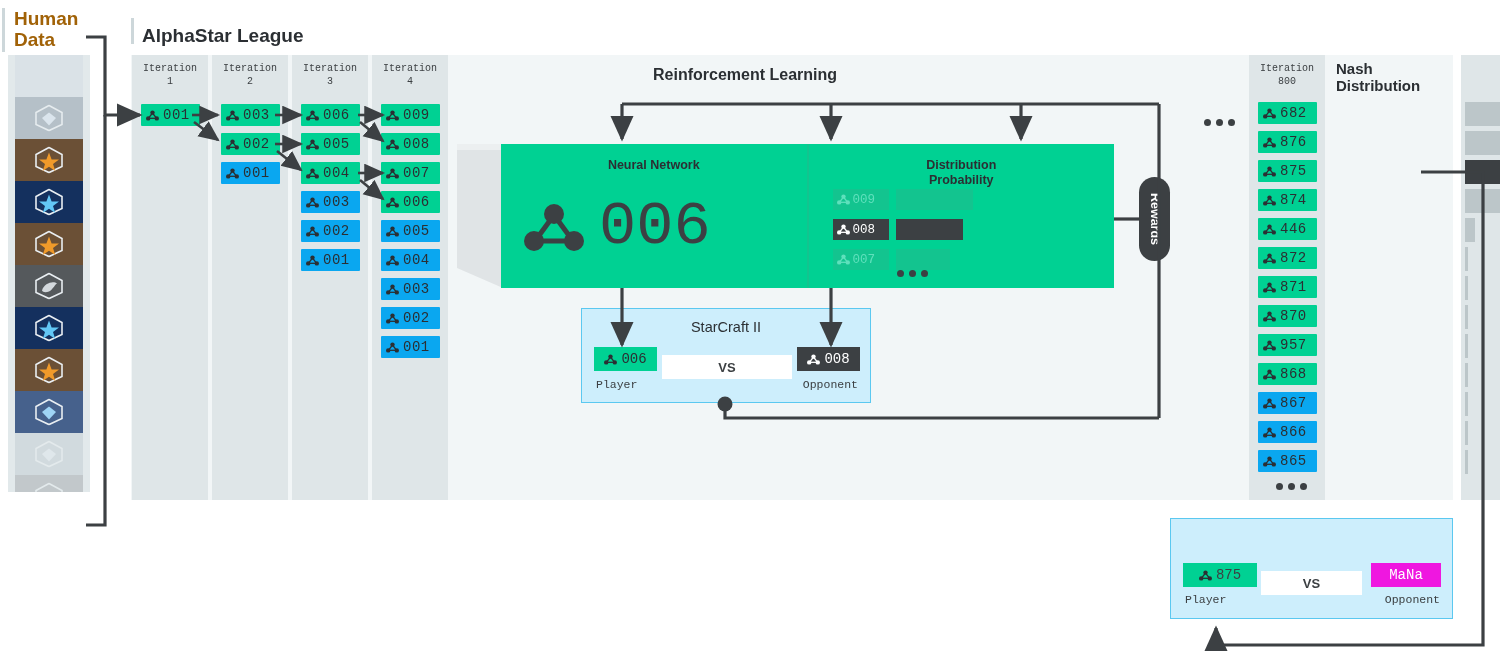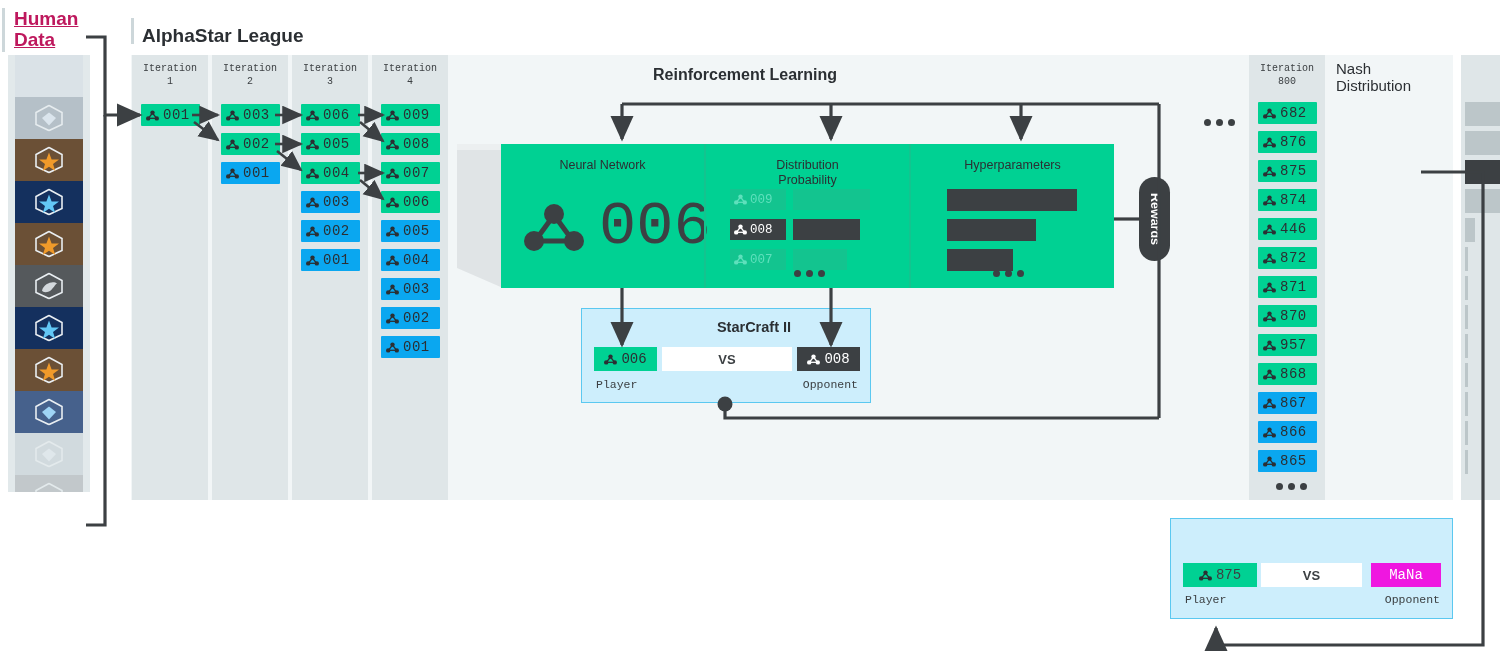--- a/index.html
+++ b/index.html
@@ -7,21 +7,21 @@
     width:1500px;height:671px;position:relative;overflow:hidden;
     background:#ffffff;
     font-family:"Liberation Sans", sans-serif;
     color:#3c4043;
   }
 
   
   #human-panel{position:absolute;left:0;top:0;width:130px;height:671px;}
   #human-title{
     position:absolute;left:14px;top:8px;width:100px;
-    font-size:19px;font-weight:bold;line-height:1.12;color:#be185d;text-decoration:underline;
+    font-size:19px;font-weight:bold;line-height:1.12;color:#a16207;
   }
   #human-title-rule{position:absolute;left:2px;top:8px;width:3px;height:44px;background:#cdd7da;}
   #human-strip{
     position:absolute;left:8px;top:55px;width:82px;height:437px;
     background:#e2e9eb;padding:0;overflow:hidden;
   }
   .rank{
     position:relative;width:68px;height:42px;margin:0 auto;
     background:#8e9aa3;overflow:hidden;
   }
@@ -62,21 +62,21 @@
   }
   .sw{width:15px;height:15px;display:inline-block;}
 
   
   #rl-title{position:absolute;left:745px;top:66px;transform:translateX(-50%);font-size:16px;font-weight:bold;color:#2b2f33;white-space:nowrap;}
   #rlbox{position:absolute;left:501px;top:144px;width:613px;height:144px;background:#00d193;display:flex;}
   .rlcell{position:relative;flex:1;}
   .rlcell+.rlcell{border-left:2px solid #13c48f;}
   .rlcell h4{
     margin:0;position:absolute;top:14px;left:0;width:100%;text-align:center;
-    font-size:12.5px;font-weight:normal;color:#2b2f33;line-height:15px;
+    font-size:12.5px;font-weight:bold;color:#2b2f33;line-height:15px;
   }
   #nn-num{
     position:absolute;left:22px;top:52px;display:flex;align-items:center;gap:14px;
     font-family:"Liberation Mono", monospace;font-size:62px;color:#3c4043;line-height:1;
   }
   .mm-row{position:absolute;left:24px;display:flex;align-items:center;gap:7px;}
   .mm-tag{
     width:56px;height:21px;display:flex;align-items:center;gap:3px;padding-left:4px;
     box-sizing:border-box;font-family:"Liberation Mono", monospace;font-size:12.5px;
   }
@@ -92,33 +92,33 @@
     position:absolute;left:1139px;top:177px;width:31px;height:84px;border-radius:16px;background:#3c4043;
   }
   #rewards span{
     position:absolute;left:50%;top:50%;
     transform:translate(-50%,-50%) rotate(90deg);
     font-size:12.5px;font-weight:bold;color:#ffffff;white-space:nowrap;
   }
 
   
   .scbox{background:#cdeefc;border:1px solid #5bc8f0;box-sizing:border-box;position:absolute;}
-  .sc-h{position:absolute;left:0;top:0;width:100%;text-align:center;font-size:14.5px;font-weight:bold;color:#2b2f33;padding-left:28px;}
+  .sc-h{position:absolute;left:0;top:0;width:100%;text-align:center;font-size:14.5px;font-weight:normal;color:#2b2f33;}
   .sc-slot{
     position:absolute;height:24px;display:flex;align-items:center;justify-content:center;gap:4px;
     font-family:"Liberation Mono", monospace;font-size:14px;box-sizing:border-box;
   }
-  .sc-vs{background:#ffffff;color:#3c4043;font-weight:bold;font-size:13px;font-family:"Liberation Sans",sans-serif;}
+  .sc-vs{background:#ffffff;color:#3c4043;font-weight:bold;font-size:13px;font-family:"Liberation Sans",sans-serif;margin-top:8px;}
   .sc-dark{background:#3c4043;color:#ffffff;}
   .sc-mag{background:#ef17e0;color:#ffffff;}
   .sc-lbl{position:absolute;font-family:"Liberation Mono", monospace;font-size:11.5px;color:#3c4043;}
 
   
   #nash-col{position:absolute;left:1330px;top:0;width:123px;height:445px;background:#dfe6e8;}
-  #nash-title{position:absolute;left:1336px;top:60px;width:115px;font-size:15px;font-weight:normal;line-height:1.15;color:#2b2f33;}
+  #nash-title{position:absolute;left:1336px;top:60px;width:115px;font-size:15px;font-weight:bold;line-height:1.15;color:#2b2f33;}
   .nash-bar{position:absolute;left:1334px;height:24px;background:#bcc6c9;}
   .nash-bar.hi{background:#3c4043;}
 
   svg.ov{position:absolute;left:0;top:0;width:1500px;height:671px;pointer-events:none;}
 </style>
 </head>
 <body>
 
 <div id="human-panel">
   <div id="human-title-rule"></div>
@@ -672,33 +672,20 @@
           <span class="mm-bar dim" style="width:54px"></span>
         </div>
       </div>
     <div class="dots3" style="left:88px;top:126px;">
         <i></i>
         <i></i>
         <i></i>
       </div>
   </div>
 
-  <div class="rlcell">
-    <h4>Hyperparameters</h4>
-    <div id="hp-bars">
-        <div class="hp-bar" style="top:45px;width:130px"></div>
-        <div class="hp-bar" style="top:75px;width:89px"></div>
-        <div class="hp-bar" style="top:105px;width:66px"></div>
-      </div>
-    <div class="dots3" style="left:82px;top:126px;">
-        <i></i>
-        <i></i>
-        <i></i>
-      </div>
-  </div>
 </div>
 
 <div id="rewards">
   <span>Rewards</span>
 </div>
 
 <div class="scbox" id="sc-sim" style="left:581px;top:308px;width:290px;height:95px;">
   <div class="sc-h" style="top:10px;">StarCraft II</div>
   <div class="sc-slot learn" style="left:12px;top:38px;width:63px;background:#00d193;">
     <svg width="13" height="11" viewBox="0 0 13 11">

